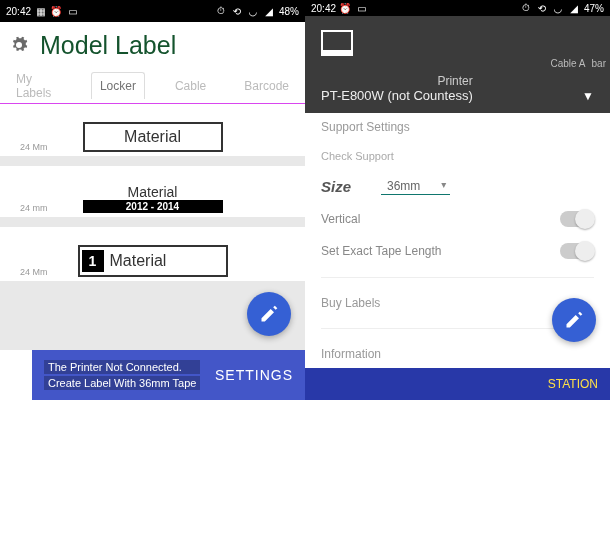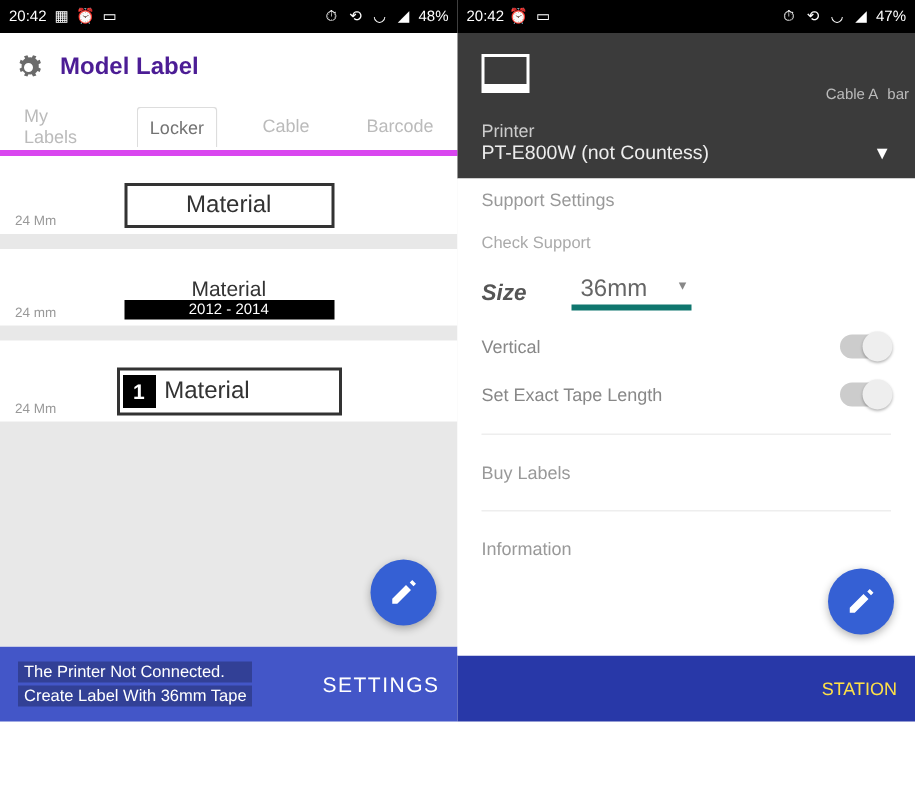--- a/index.html
+++ b/index.html
@@ -1,72 +1,72 @@
 <!DOCTYPE html>
 <html><head>
 <meta charset="utf-8">
 <style>
 * { margin: 0; padding: 0; box-sizing: border-box; font-family: Arial, sans-serif; }
 body { width: 610px; height: 539px; display: flex; background: #fff; overflow: hidden; }
-.screen { height: 481px; display: flex; flex-direction: column; }
+.screen { height: 400px; display: flex; flex-direction: column; }
 .screen-left { width: 305px; }
 .screen-right { width: 305px; }
 
 
 .statusbar { height: 22px; background: #000; color: #fff; display: flex; align-items: center; justify-content: space-between; padding: 0 6px; font-size: 10px; }
 .statusbar .sb-left, .statusbar .sb-right { display: flex; align-items: center; gap: 4px; }
 .sb-icon { width: 12px; height: 12px; display: inline-flex; align-items: center; justify-content: center; }
 
 
 .app-header { height: 46px; background: #fff; display: flex; align-items: center; padding: 0 10px; gap: 12px; }
 .gear { width: 18px; height: 18px; color: #6a6a6a; }
-.app-title { font-size: 16px; color: #4c1d95; font-weight: 700; }
-
-
-.tabs { height: 36px; display: flex; align-items: center; padding: 0 8px; gap: 22px; font-size: 12px; color: #bbb; border-bottom: 4px solid #d946ef; }
+.app-title { font-size: 25px; color: #14532d; font-weight: 400; }
+
+
+.tabs { height: 36px; display: flex; align-items: center; padding: 0 8px; gap: 22px; font-size: 12px; color: #bbb; border-bottom: 1px solid #d946ef; }
 .tab { padding: 6px 8px; }
 .tab.active { border: 1px solid #ddd; border-bottom: none; color: #737373; background: #fff; border-radius: 3px 3px 0 0; }
 
 
 .list-area { flex: 1; background: #e8e8e8; overflow: hidden; position: relative; }
 .label-row { background: #fff; margin-bottom: 10px; padding: 18px 0 4px 0; display: flex; flex-direction: column; align-items: center; position: relative; justify-content: flex-end; }
-.size-tag { position: absolute; left: 10px; bottom: 4px; font-size: 9px; color: #999; }
+.size-tag { position: absolute; left: 20px; bottom: 4px; font-size: 9px; color: #999; }
 
 .label-box-1 { width: 140px; height: 30px; border: 2px solid #333; display: flex; align-items: center; justify-content: center; font-size: 16px; color: #333; background: #fff; }
 .label-box-2 { width: 140px; text-align: center; }
 .label-box-2 .ln1 { font-size: 14px; color: #333; }
-.label-box-2 .ln2 { background: #000; color: #fff; font-size: 10px; padding: 1px 0; }
+.label-box-2 .ln2 { background: #000; color: #fff; font-size: 10px; padding: 1px 0; font-weight: bold; }
 .label-box-3 { width: 150px; height: 32px; border: 2px solid #333; display: flex; align-items: center; padding: 2px; gap: 6px; background: #fff; }
 .label-box-3 .num { background: #000; color: #fff; width: 22px; height: 22px; display: flex; align-items: center; justify-content: center; font-weight: bold; font-size: 14px; }
 .label-box-3 .txt { font-size: 16px; color: #333; }
 
 .fab { position: absolute; right: 14px; bottom: 14px; width: 44px; height: 44px; border-radius: 50%; background: #3560d4; color: #fff; display: flex; align-items: center; justify-content: center; box-shadow: 0 2px 6px rgba(0,0,0,0.3); }
 
 
-.bottombar-left { height: 50px; background: #4356c8; color: #fff; display: flex; align-items: center; justify-content: space-between; padding: 0 12px; font-size: 11px; }
+.bottombar-left { height: 50px; background: #4356c8; color: #fff; display: flex; align-items: center; justify-content: space-between; padding: 0 12px; font-size: 11px; margin-left: 32px; }
 .bottombar-left .msg { display: flex; flex-direction: column; gap: 2px; }
 .bottombar-left .msg span { background: rgba(0,0,0,0.25); padding: 1px 4px; }
 .bottombar-left .settings-btn { font-size: 14px; letter-spacing: 1px; }
 
 
 .dark-header { background: #3b3b3b; padding: 14px 16px 10px 16px; color: #fff; }
 .printer-icon-row { margin-bottom: 18px; }
 .printer-icon { width: 32px; height: 26px; border: 2px solid #fff; border-bottom-width: 6px; }
-.printer-row { display: flex; justify-content: space-between; align-items: flex-end; }
+.printer-row { display: flex; justify-content: space-between; align-items: flex-end; text-align: right; }
 .printer-row .pl { display: flex; flex-direction: column; }
 .printer-row .pl .lbl { font-size: 12px; color: #ccc; }
 .printer-row .pl .val { font-size: 13px; color: #eee; }
 .chev-down { color: #fff; font-size: 12px; }
 
 .settings-body { flex: 1; background: #fff; padding: 7px 16px; display: flex; flex-direction: column; gap: 16px; font-size: 12px; color: #888; position: relative; }
 .section-title { color: #999; font-size: 12px; }
 .sub-link { color: #aaa; font-size: 11px; }
 .size-row { display: flex; align-items: center; gap: 30px; }
 .size-row .s-lbl { font-size: 15px; color: #555; font-weight: bold; font-style: italic; }
-.size-row .s-val { font-size: 16px; color: #666; border-bottom: 4px solid #0f766e; padding: 0 30px 1px 6px; position: relative; }
+.size-row .s-val { font-size: 12px; color: #666; border-bottom: 1px solid #0f766e; padding: 0 30px 1px 6px; position: relative; }
 .size-row .s-val::after { content: "▾"; position: absolute; right: 4px; color: #888; font-size: 10px; }
 .toggle-row { display: flex; justify-content: space-between; align-items: center; }
 .toggle { width: 34px; height: 16px; background: #ccc; border-radius: 10px; position: relative; }
 .toggle::after { content: ""; position: absolute; right: -1px; top: -2px; width: 20px; height: 20px; background: #eee; border-radius: 50%; box-shadow: 0 1px 2px rgba(0,0,0,0.3); }
 
 .fab-right { position: absolute; right: 14px; bottom: 58px; width: 44px; height: 44px; border-radius: 50%; background: #3560d4; color: #fff; display: flex; align-items: center; justify-content: center; box-shadow: 0 2px 6px rgba(0,0,0,0.3); }
 .bottombar-right { height: 44px; background: #2838a8; color: #fde047; display: flex; align-items: center; justify-content: flex-end; padding: 0 12px; font-size: 12px; }
 
 .divider { height: 1px; background: #eee; margin: 2px 0; }
 

